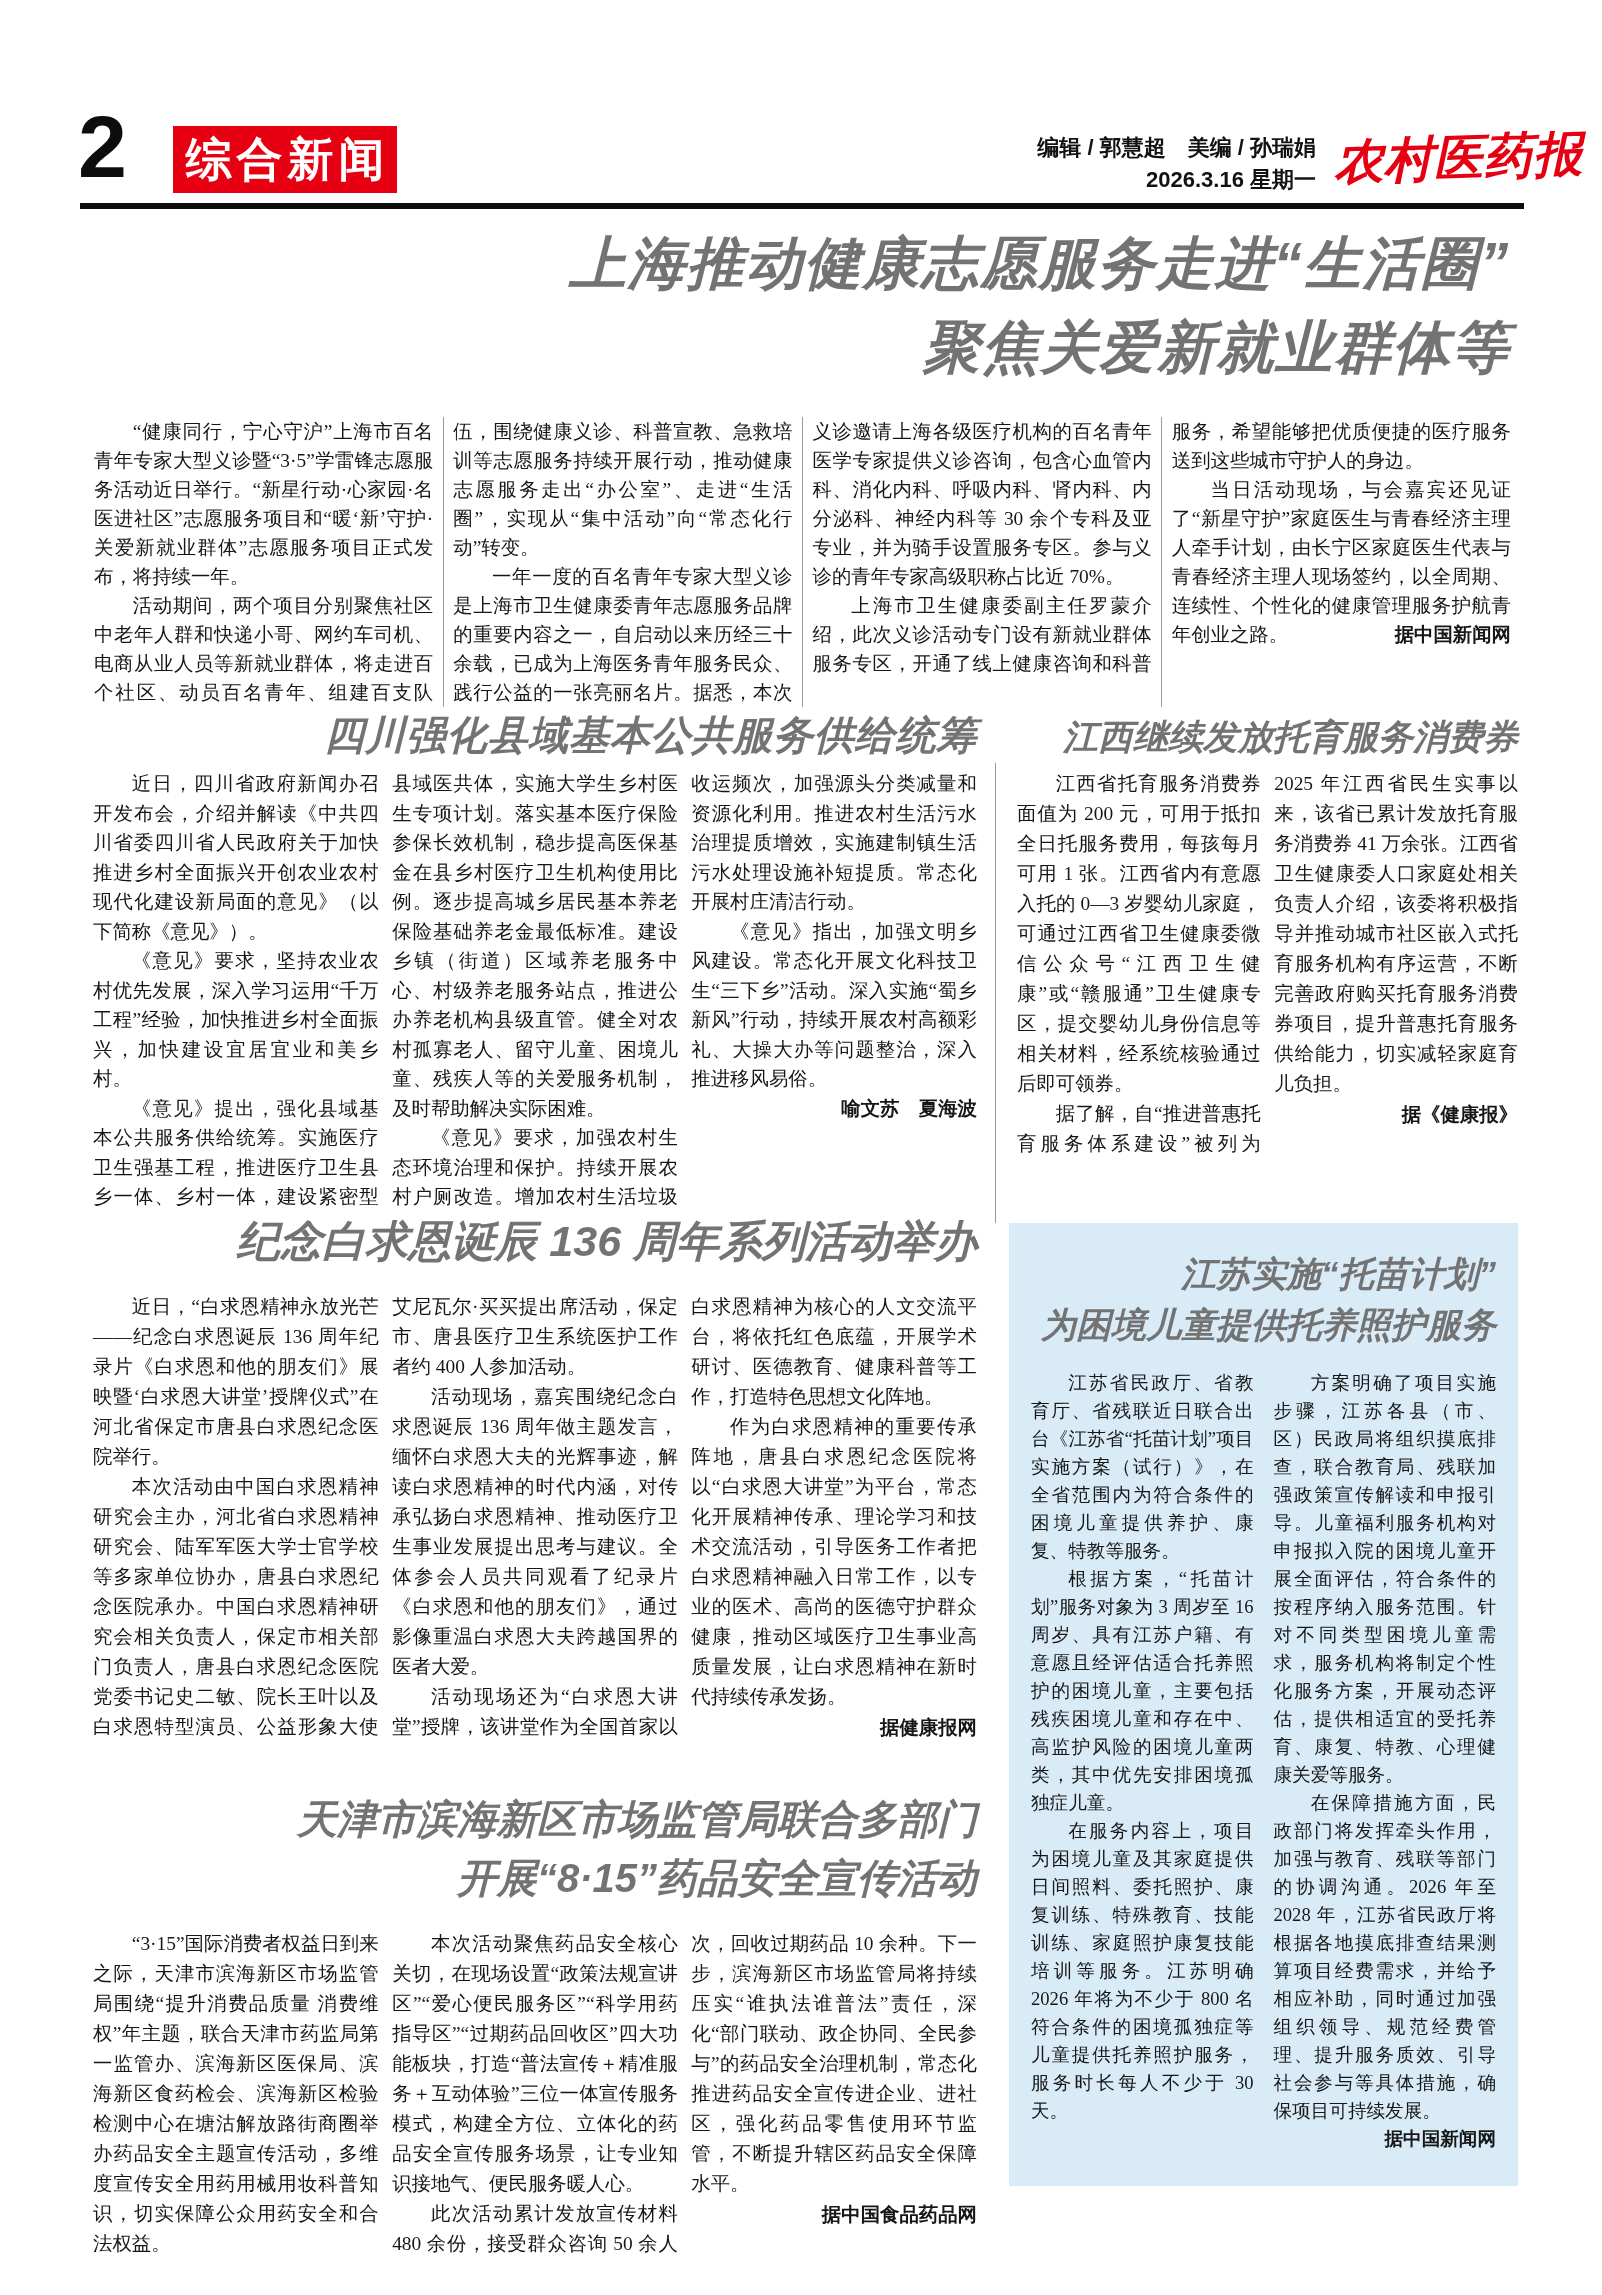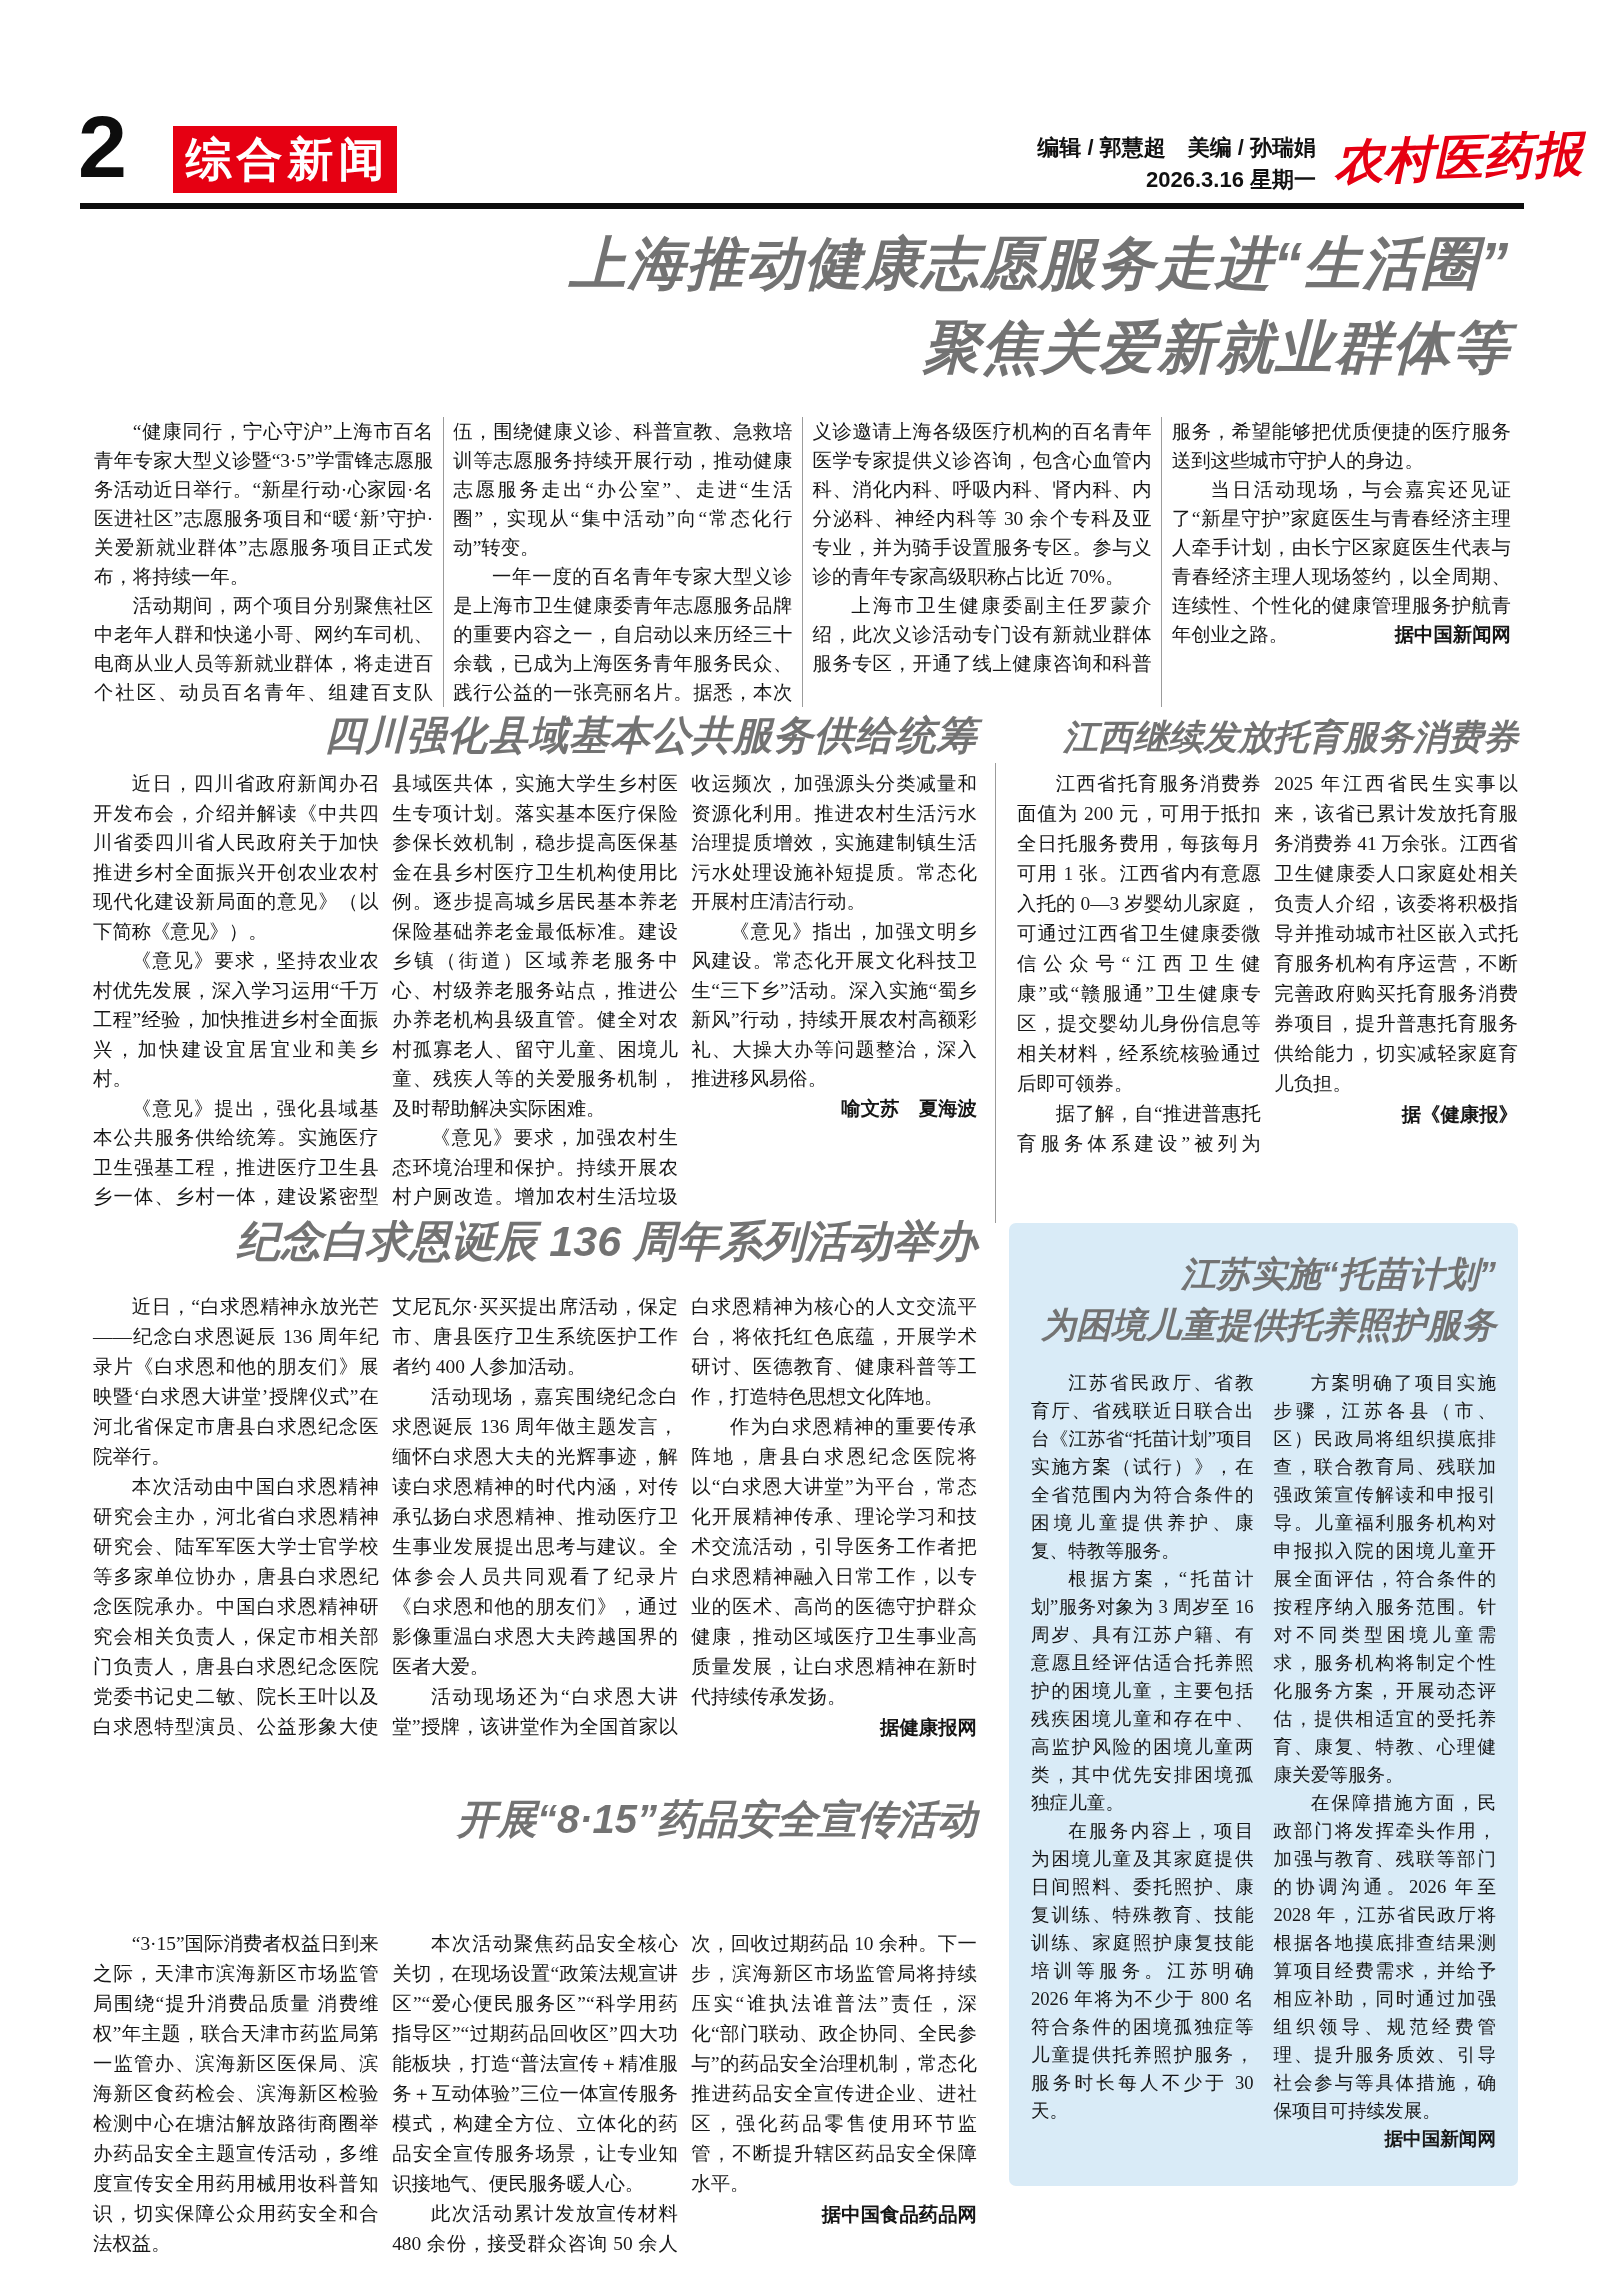--- a/index.html
+++ b/index.html
@@ -68,21 +68,21 @@
   }
   
   .a4-h{left:93px;top:1214px;width:884px;font-size:43px;line-height:54px;}
   .a4-b{
     left:93px;top:1292px;width:884px;
     column-count:3;column-gap:13.5px;font-size:19.4px;line-height:30px;
   }
   
   .bluebox{
     left:1009px;top:1223px;width:509px;height:963px;background:#d9ebf7;
-    box-sizing:border-box;padding:25px 22px 8px 22px;border-radius:7px;
+    box-sizing:border-box;padding:25px 22px 8px 22px;
   }
   .a5-h{position:relative;width:100%;font-size:35px;line-height:51px;}
   .a5-b{
     position:relative;margin-top:18.6px;
     column-count:2;column-gap:20px;font-size:18.6px;line-height:28px;
     text-align:justify;
   }
   
   .a6-h{left:93px;top:1790px;width:884px;font-size:40px;line-height:59px;}
   .a6-b{
@@ -155,20 +155,21 @@
     <p>江苏省民政厅、省教育厅、省残联近日联合出台《江苏省“托苗计划”项目实施方案（试行）》，在全省范围内为符合条件的困境儿童提供养护、康复、特教等服务。</p>
     <p>根据方案，“托苗计划”服务对象为 3 周岁至 16 周岁、具有江苏户籍、有意愿且经评估适合托养照护的困境儿童，主要包括残疾困境儿童和存在中、高监护风险的困境儿童两类，其中优先安排困境孤独症儿童。</p>
     <p>在服务内容上，项目为困境儿童及其家庭提供日间照料、委托照护、康复训练、特殊教育、技能训练、家庭照护康复技能培训等服务。江苏明确 2026 年将为不少于 800 名符合条件的困境孤独症等儿童提供托养照护服务，服务时长每人不少于 30 天。</p>
     <p>方案明确了项目实施步骤，江苏各县（市、区）民政局将组织摸底排查，联合教育局、残联加强政策宣传解读和申报引导。儿童福利服务机构对申报拟入院的困境儿童开展全面评估，符合条件的按程序纳入服务范围。针对不同类型困境儿童需求，服务机构将制定个性化服务方案，开展动态评估，提供相适宜的受托养育、康复、特教、心理健康关爱等服务。</p>
     <p>在保障措施方面，民政部门将发挥牵头作用，加强与教育、残联等部门的协调沟通。2026 年至 2028 年，江苏省民政厅将根据各地摸底排查结果测算项目经费需求，并给予相应补助，同时通过加强组织领导、规范经费管理、提升服务质效、引导社会参与等具体措施，确保项目可持续发展。</p>
     <div class="source-line">据中国新闻网</div>
   </div>
 </div>
 
 <div class="abs headline a6-h">
+  <div>天津市滨海新区市场监管局联合多部门</div>
   <div>开展“8·15”药品安全宣传活动</div>
 </div>
 <div class="abs body-cols a6-b">
   <p>“3·15”国际消费者权益日到来之际，天津市滨海新区市场监管局围绕“提升消费品质量 消费维权”年主题，联合天津市药监局第一监管办、滨海新区医保局、滨海新区食药检会、滨海新区检验检测中心在塘沽解放路街商圈举办药品安全主题宣传活动，多维度宣传安全用药用械用妆科普知识，切实保障公众用药安全和合法权益。</p>
   <p>本次活动聚焦药品安全核心关切，在现场设置“政策法规宣讲区”“爱心便民服务区”“科学用药指导区”“过期药品回收区”四大功能板块，打造“普法宣传＋精准服务＋互动体验”三位一体宣传服务模式，构建全方位、立体化的药品安全宣传服务场景，让专业知识接地气、便民服务暖人心。</p>
   <p>此次活动累计发放宣传材料 480 余份，接受群众咨询 50 余人次，回收过期药品 10 余种。下一步，滨海新区市场监管局将持续压实“谁执法谁普法”责任，深化“部门联动、政企协同、全民参与”的药品安全治理机制，常态化推进药品安全宣传进企业、进社区，强化药品零售使用环节监管，不断提升辖区药品安全保障水平。</p>
   <div class="source-line">据中国食品药品网</div>
 </div>
 
 

